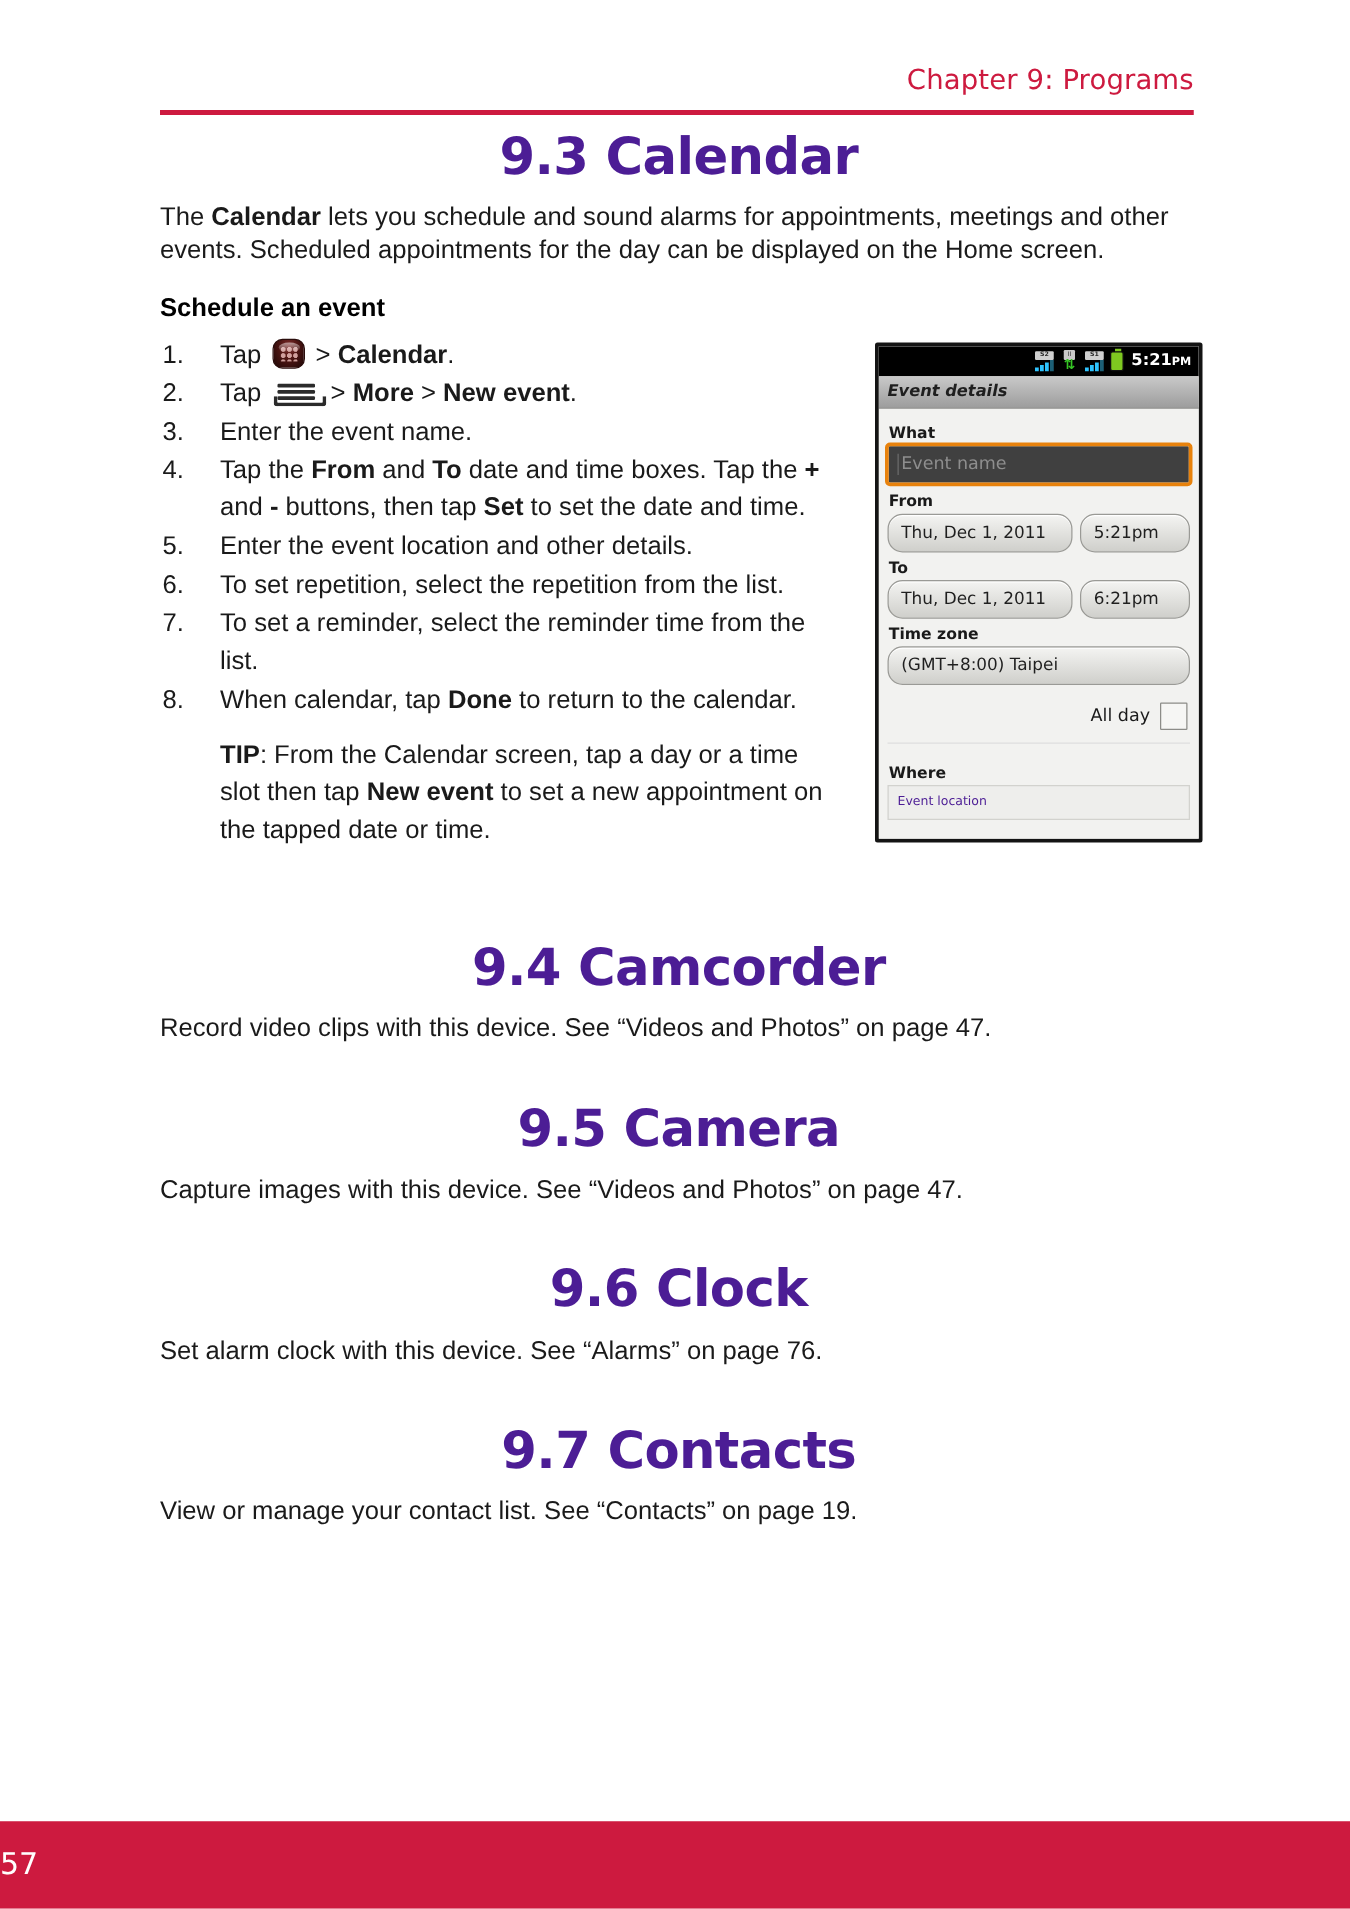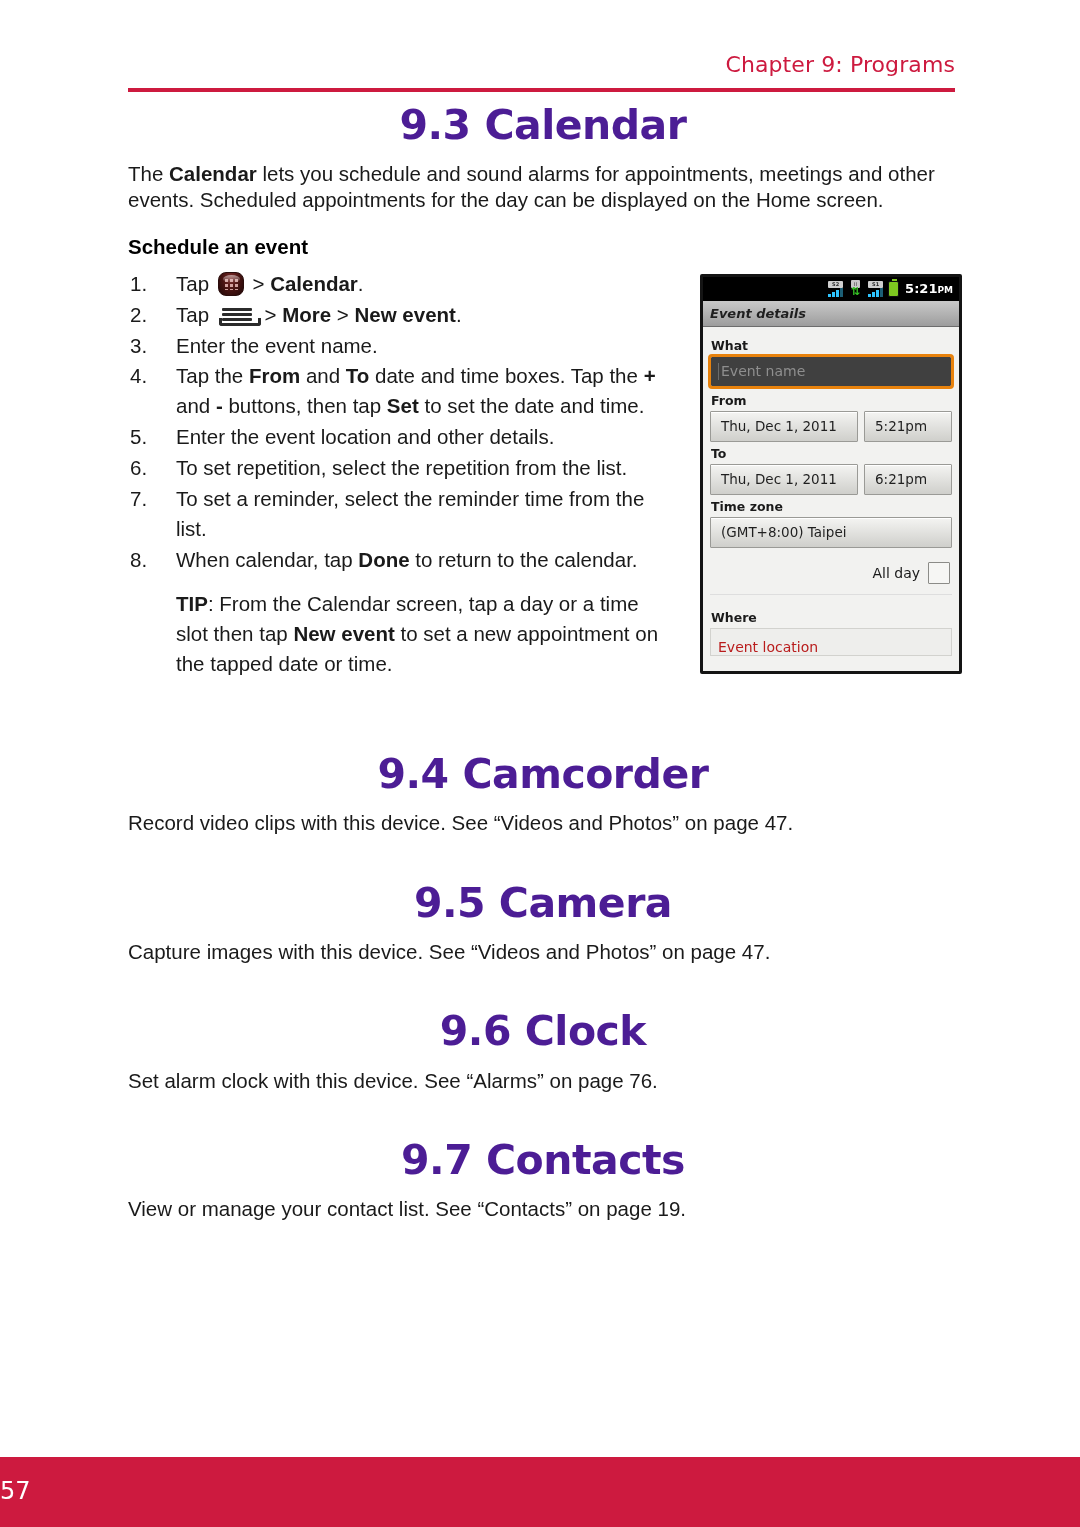--- a/index.html
+++ b/index.html
@@ -280,21 +280,21 @@
   }
   .caret {
     width: 1px; height: 17px; background: #6b6b6b;
     margin-right: 2px;
   }
 
   .btn-row { display: flex; gap: 6px; }
   .gbtn {
     background: linear-gradient(#f4f4f2, #cfcfcb);
     border: 1px solid #9a9a96;
-    border-radius: 1px;
+    border-radius: 12px;
     height: 31px;
     display: flex;
     align-items: center;
     padding: 0 10px;
     font-size: 13.5px;
     color: #1f1f1f;
     box-shadow: 0 1px 0 #ffffff inset;
   }
   .gbtn.date { flex: 1 1 auto; }
   .gbtn.time { width: 88px; justify-content: flex-start; }
@@ -315,24 +315,24 @@
     border: 1px solid #8c8c88;
     border-radius: 1px;
   }
   .divider-gap { height: 10px; border-top: 1px solid #dedede; margin-top: 10px; }
 
   .where-input {
     height: 28px;
     background: #eeeeec;
     border: 1px solid #d2d2ce;
     display: flex;
-    align-items: flex-end;
+    align-items: center;
     padding: 0 7px;
-    font-size: 14px;
-    color: #b91c1c;
+    font-size: 10px;
+    color: #4c1d95;
   }
 
   
   .footer-bar {
     position: absolute;
     left: 0;
     bottom: 0;
     width: 1080px;
     height: 70px;
     background: #CD1A3F;

